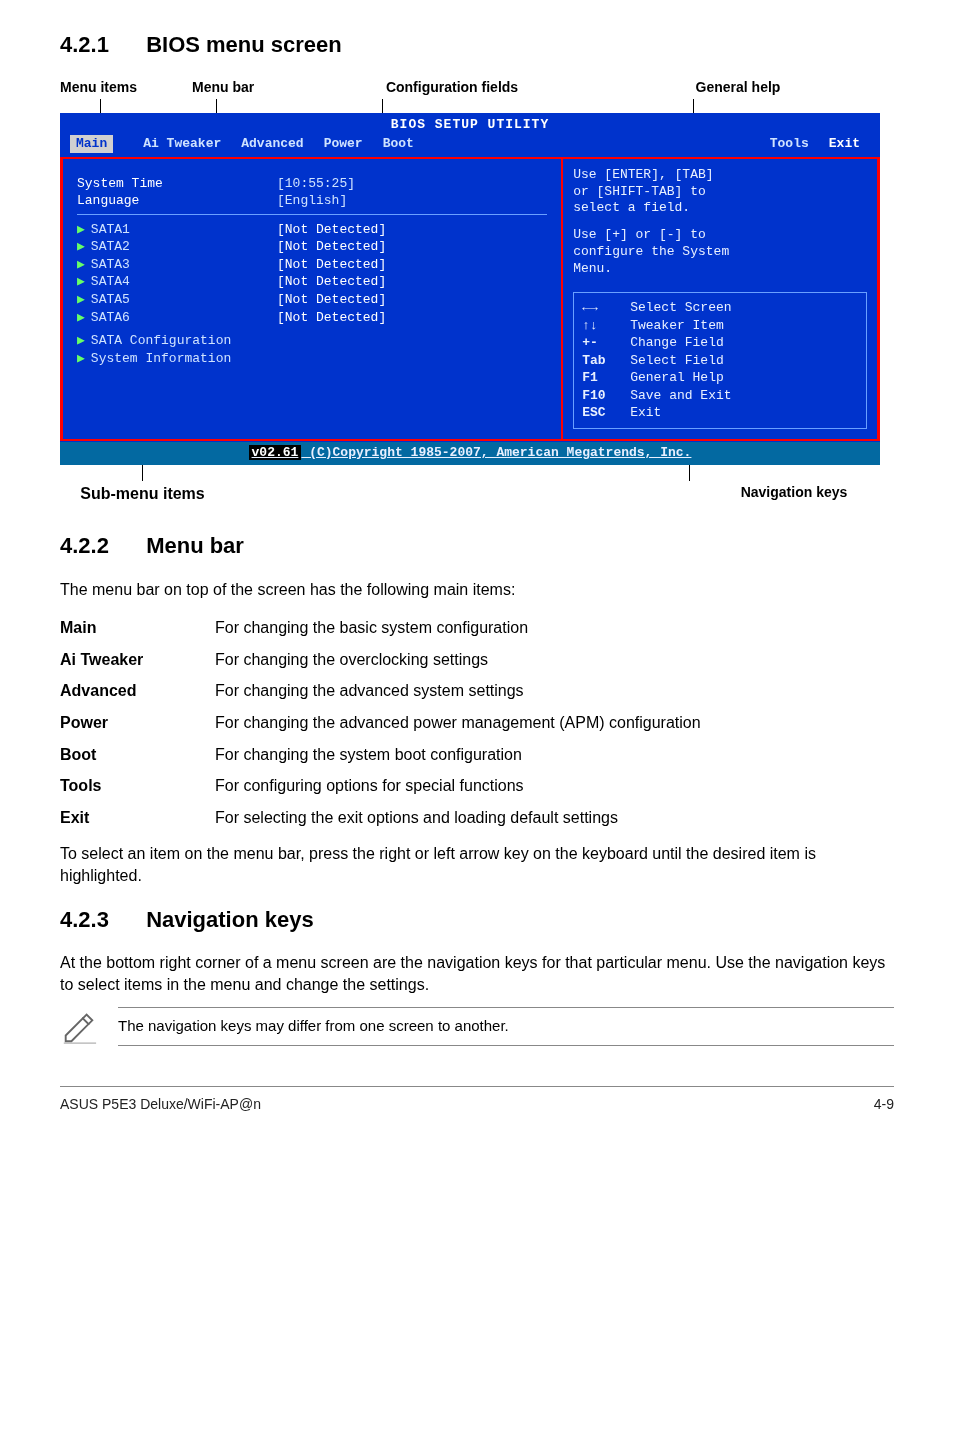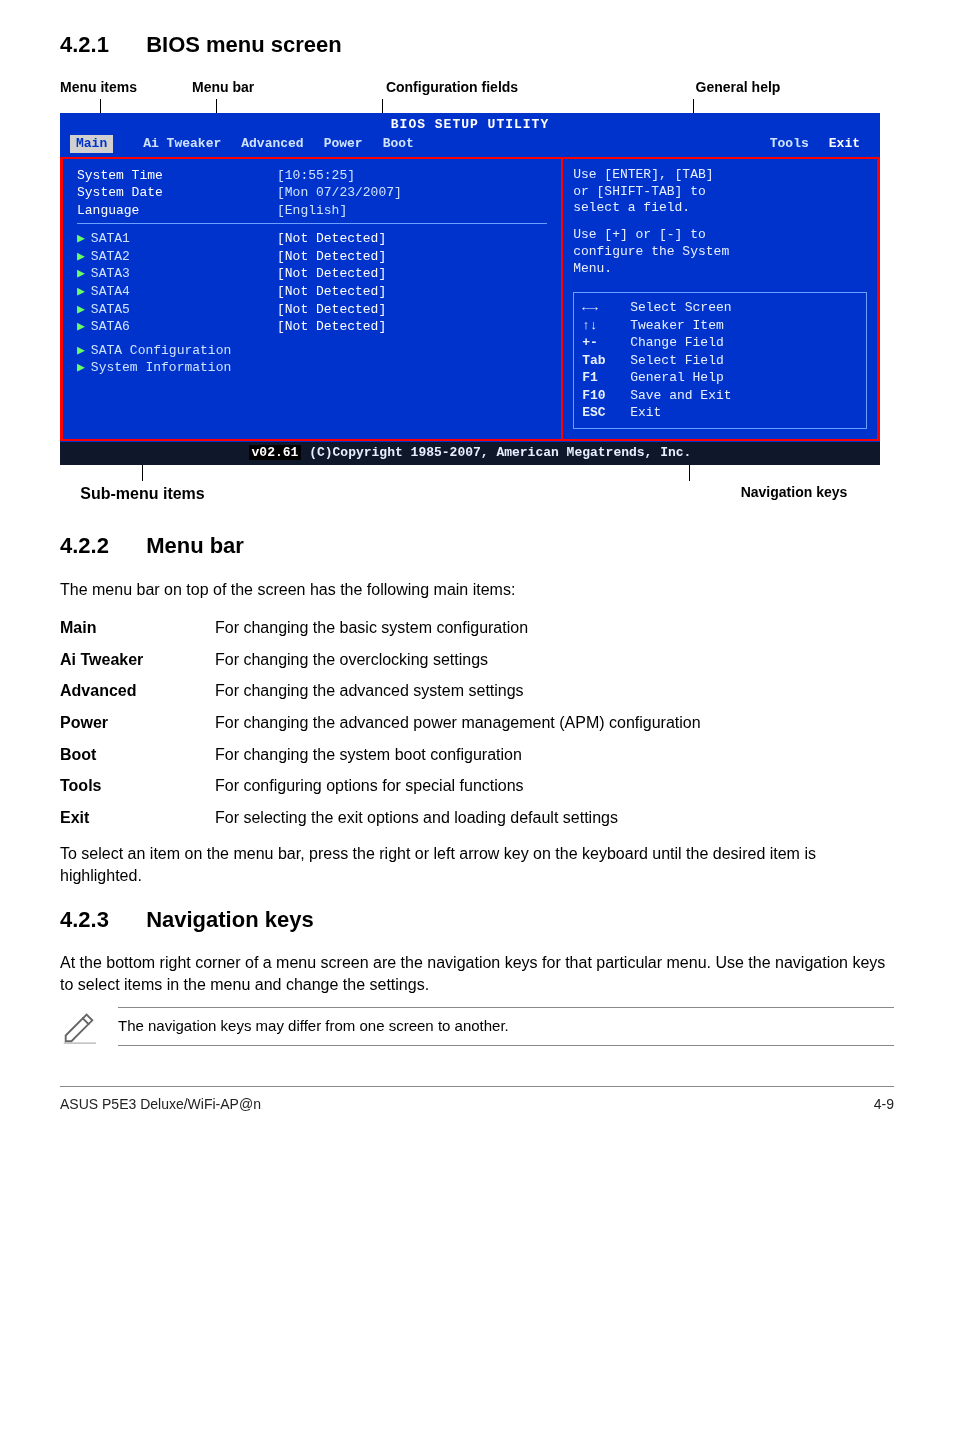--- a/index.html
+++ b/index.html
@@ -73,21 +73,21 @@
 
   .bios-body {
     display:flex;
     border: 3px solid #ff0000;
     border-top-width: 2px;
     border-bottom-width: 2px;
     background: #0033cc;
   }
   .bios-left {
     flex: 1.6;
-    padding: 8px 14px 14px 14px;
+    padding: 16px 14px 14px 14px;
     border-right: 2px solid #ff0000;
   }
   .bios-right {
     flex: 1;
     padding: 8px 10px 10px 10px;
     display:flex;
     flex-direction:column;
   }
   .kv { display:flex; }
   .kv .k { width: 200px; color:#fff; }
@@ -101,26 +101,27 @@
   .help-bottom {
     border: 1px solid #6aa0ff;
     margin-top: 14px;
     padding: 6px 8px;
     line-height: 1.35;
     color:#e8f0ff;
   }
   .help-bottom .row { display:flex; }
   .help-bottom .keycol { width: 48px; font-weight:bold; }
   .bios-footer {
-    background: #0f172a;
+    background: #0369a1;
     color: #e8f0ff;
     text-align: center;
     padding: 2px 0 4px 0;
     font-weight: bold;
     border-top: 1px solid #0033cc;
+    text-decoration: underline;
   }
   .bios-footer .ver { background:#000; color:#fff; padding:0 3px; }
 
   .below-annot { display:flex; margin-top:2px; }
   .below-annot .b1 { width: 165px; font-size:16px; font-weight:bold; text-align:center; }
   .below-annot .bgap { flex:1; }
   .below-annot .b2 { width: 200px; font-size:14px; font-weight:bold; text-align:center; }
   .tick-row2 { display:flex; height:16px; }
   .tick-row2 .tb1 { width:1px; background:#000; height:16px; margin-left:82px; }
   .tick-row2 .tb2 { width:1px; background:#000; height:16px; margin-left:546px; }
@@ -188,24 +189,20 @@
     <span class="tab exit">Exit</span>
   </div>
 
   <div class="bios-body">
     <div class="bios-left">
       <div class="kv">
           <span class="k">System Time</span>
           <span class="v">[10:55:25]</span>
         </div>
       <div class="kv">
-          <span class="k">System Date</span>
-          <span class="v">[Mon 07/23/2007]</span>
-        </div>
-      <div class="kv">
           <span class="k">Language</span>
           <span class="v">[English]</span>
         </div>
       <div class="divider"></div>
 
       <div class="item-row">
           <span class="ilabel"><span class="tri">▶</span><span class="item">SATA1</span></span>
           <span class="v">[Not Detected]</span>
         </div>
       <div class="item-row">

